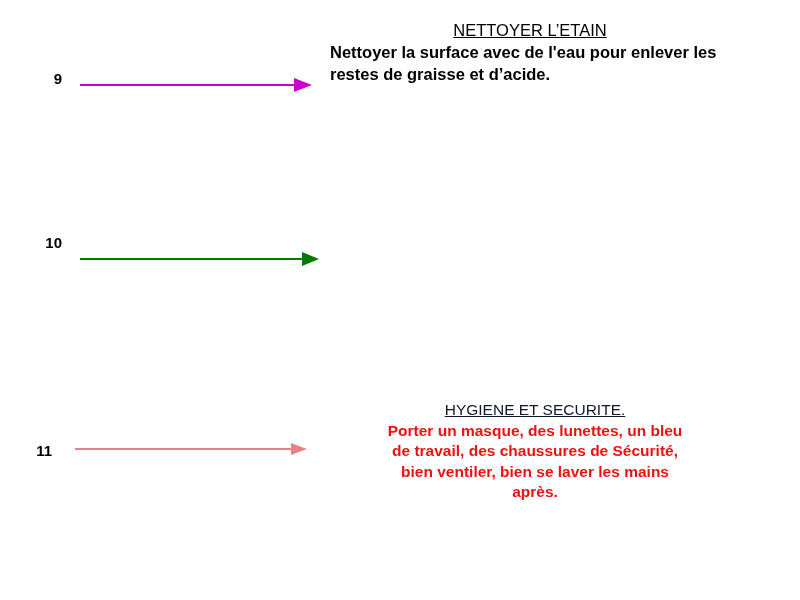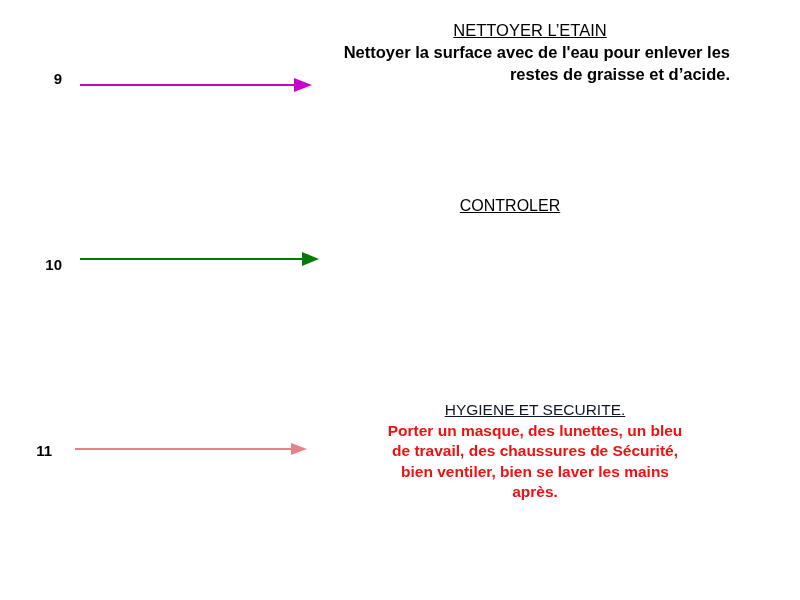--- a/index.html
+++ b/index.html
@@ -66,25 +66,25 @@
   
   #step9 { top: 20px; }
   #step9 .step-number { left: 22px; top: 50px; }
   #step9 .arrow-wrap { left: 80px; top: 58px; width: 232px; }
   #step9 .arrow-line { width: 218px; background: #cc00cc; }
   #step9 .arrow-head { left: 214px; border-left: 18px solid #cc00cc; }
   #step9 .text-block {
     left: 330px; top: 0; width: 400px;
     font-size: 16.5px; font-weight: bold; color: #000000; line-height: 1.32;
   }
-  #step9 .block-body { text-align: right; }
+  #step9 .block-body { text-align: left; }
 
   
   #step10 { top: 195px; }
-  #step10 .step-number { left: 22px; top: 61px; }
+  #step10 .step-number { left: 22px; top: 39px; }
   #step10 .arrow-wrap { left: 80px; top: 57px; width: 245px; }
   #step10 .arrow-line { width: 225px; background: #007a00; }
   #step10 .arrow-head { left: 222px; border-left: 17px solid #007a00; }
   #step10 .text-block {
     left: 335px; top: 0; width: 350px;
     font-size: 16px; color: #000000; line-height: 1.35;
   }
   #step10 .block-title { margin-bottom: 30px; }
 
   
@@ -116,21 +116,20 @@
     </div>
   </div>
 
   <div class="step" id="step10">
     <div class="step-number">10</div>
     <div class="arrow-wrap">
       <div class="arrow-line"></div>
       <div class="arrow-head"></div>
     </div>
     <div class="text-block">
-      <span class="block-title">CONTROLER</span>
     </div>
   </div>
 
   <div class="step" id="step11">
     <div class="step-number">11</div>
     <div class="arrow-wrap">
       <div class="arrow-line"></div>
       <div class="arrow-head"></div>
     </div>
     <div class="text-block">

